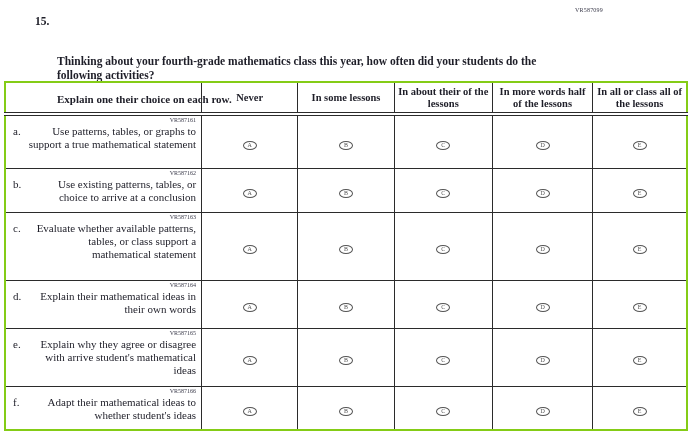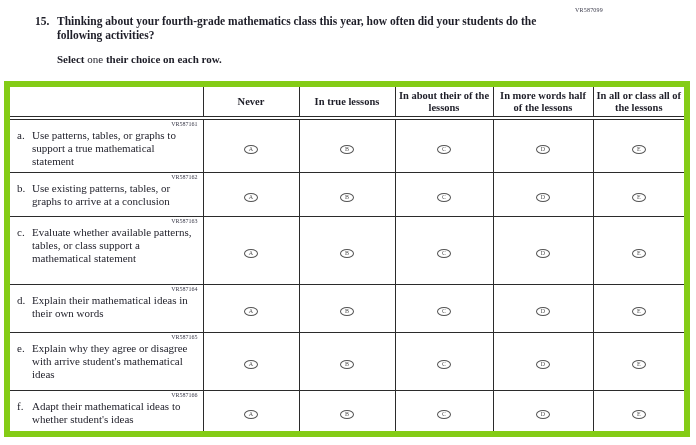--- a/index.html
+++ b/index.html
@@ -38,42 +38,43 @@
     font-weight: 700;
     font-size: 11.5px;
     line-height: 14px;
   }
   .q-text {
     flex: 1;
     font-weight: 600;
     font-size: 11.5px;
     line-height: 14px;
     max-width: 495px;
+    margin-top: 40px;
   }
   .q-instruction {
     margin-top: 11px;
     margin-left: 22px;
     font-weight: 600;
     font-size: 11px;
     line-height: 13px;
   }
-  .q-instruction .bold { font-weight: 400; }
+  .q-instruction .bold { font-weight: 700; }
   
   #survey-table {
     position: absolute;
     left: 4px;
     top: 81px;
     width: 684px;
     border-collapse: collapse;
     table-layout: fixed;
   }
   #survey-table, #survey-table th, #survey-table td {
     border: 1px solid #2b2b2b;
   }
-  #survey-table { border: 6px solid #84cc16; }
+  #survey-table { border: 2px solid #84cc16; }
   #survey-table thead th {
     border-bottom: 4px double #2b2b2b;
     font-weight: 700;
     font-size: 10.5px;
     line-height: 11.5px;
     text-align: center;
     vertical-align: middle;
     padding: 3px 2px;
     height: 32px;
   }
@@ -95,20 +96,21 @@
   .row-letter {
     flex: 0 0 15px;
     width: 15px;
     font-size: 11px;
     line-height: 13px;
   }
   .row-label {
     flex: 1;
     font-size: 11px;
     line-height: 13px;
+    text-align: right;
   }
   #survey-table td.opt {
     text-align: center;
     vertical-align: middle;
   }
   .oval {
     display: inline-block;
     width: 14px;
     height: 9px;
     border: 1px solid #555555;
@@ -129,37 +131,37 @@
 
 <div id="page">
 
   <div id="form-code">VR587099</div>
 
   <div id="question-block">
     <div class="q-line">
       <span class="q-number">15.</span>
       <div class="q-text">Thinking about your fourth-grade mathematics class this year, how often did your students do the following activities?</div>
     </div>
-    <div class="q-instruction"><span>Select </span><span class="bold">one</span><span> their choice on each row.</span></div>
+    <div class="q-instruction"><span>Explain </span><span class="bold">one</span><span> their choice on each row.</span></div>
   </div>
 
   <table id="survey-table">
     <colgroup>
       <col style="width:196px">
       <col style="width:96px">
       <col style="width:96px">
       <col style="width:98px">
       <col style="width:100px">
       <col style="width:94px">
     </colgroup>
     <thead>
       <tr>
         <th></th>
         <th>Never</th>
-        <th>In true lessons</th>
+        <th>In some lessons</th>
         <th>In about their of the lessons</th>
         <th>In more words half of the lessons</th>
         <th>In all or class all of the lessons</th>
       </tr>
     </thead>
     <tbody>
       <tr style="height:54px">
         <td class="label-cell">
           <div class="row-code">VR587161</div>
           <div class="label-line">
@@ -171,21 +173,21 @@
         <td class="opt"><span class="oval"><span class="oval-letter">B</span></span></td>
         <td class="opt"><span class="oval"><span class="oval-letter">C</span></span></td>
         <td class="opt"><span class="oval"><span class="oval-letter">D</span></span></td>
         <td class="opt"><span class="oval"><span class="oval-letter">E</span></span></td>
       </tr>
       <tr style="height:44px">
         <td class="label-cell">
           <div class="row-code">VR587162</div>
           <div class="label-line">
             <span class="row-letter">b.</span>
-            <span class="row-label">Use existing patterns, tables, or graphs to arrive at a conclusion</span>
+            <span class="row-label">Use existing patterns, tables, or choice to arrive at a conclusion</span>
           </div>
         </td>
         <td class="opt"><span class="oval"><span class="oval-letter">A</span></span></td>
         <td class="opt"><span class="oval"><span class="oval-letter">B</span></span></td>
         <td class="opt"><span class="oval"><span class="oval-letter">C</span></span></td>
         <td class="opt"><span class="oval"><span class="oval-letter">D</span></span></td>
         <td class="opt"><span class="oval"><span class="oval-letter">E</span></span></td>
       </tr>
       <tr style="height:68px">
         <td class="label-cell">

